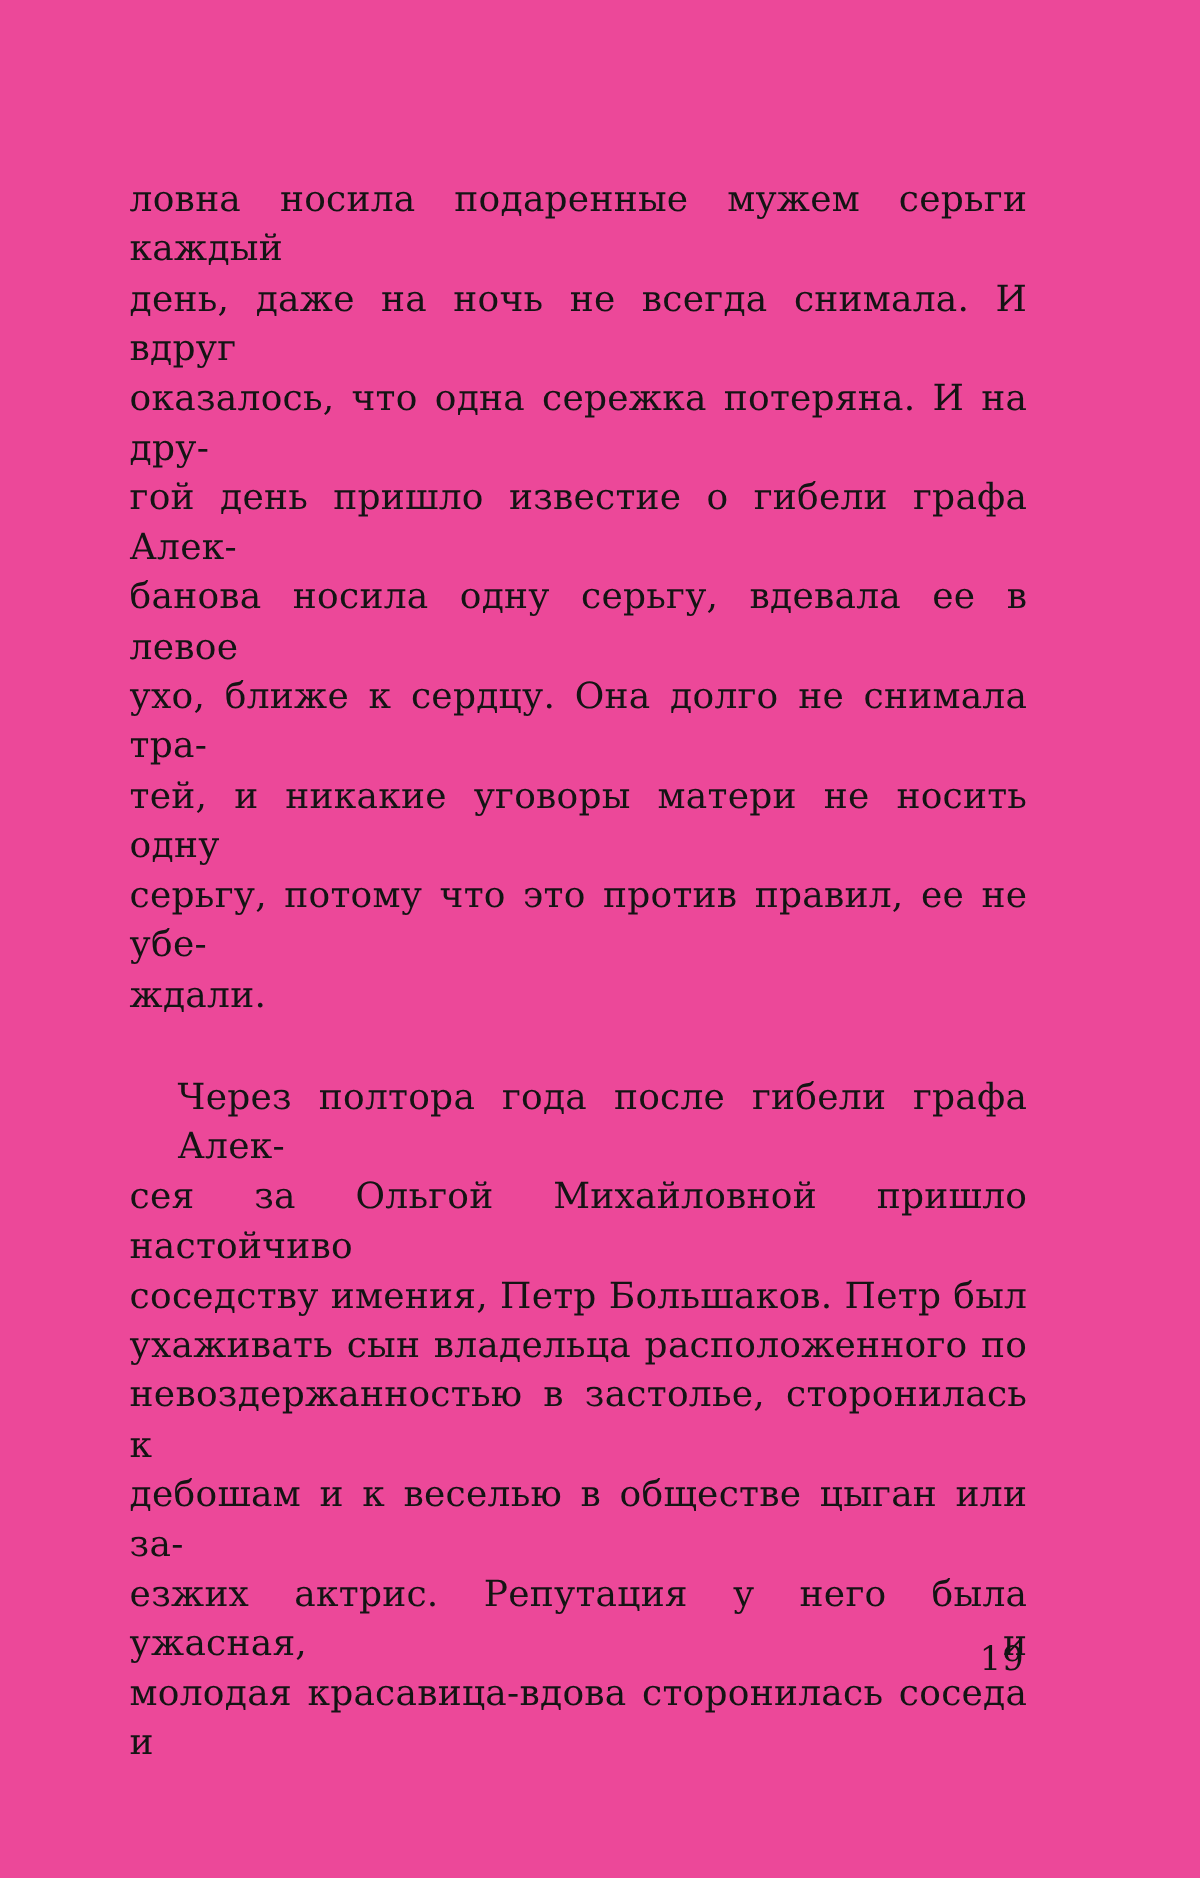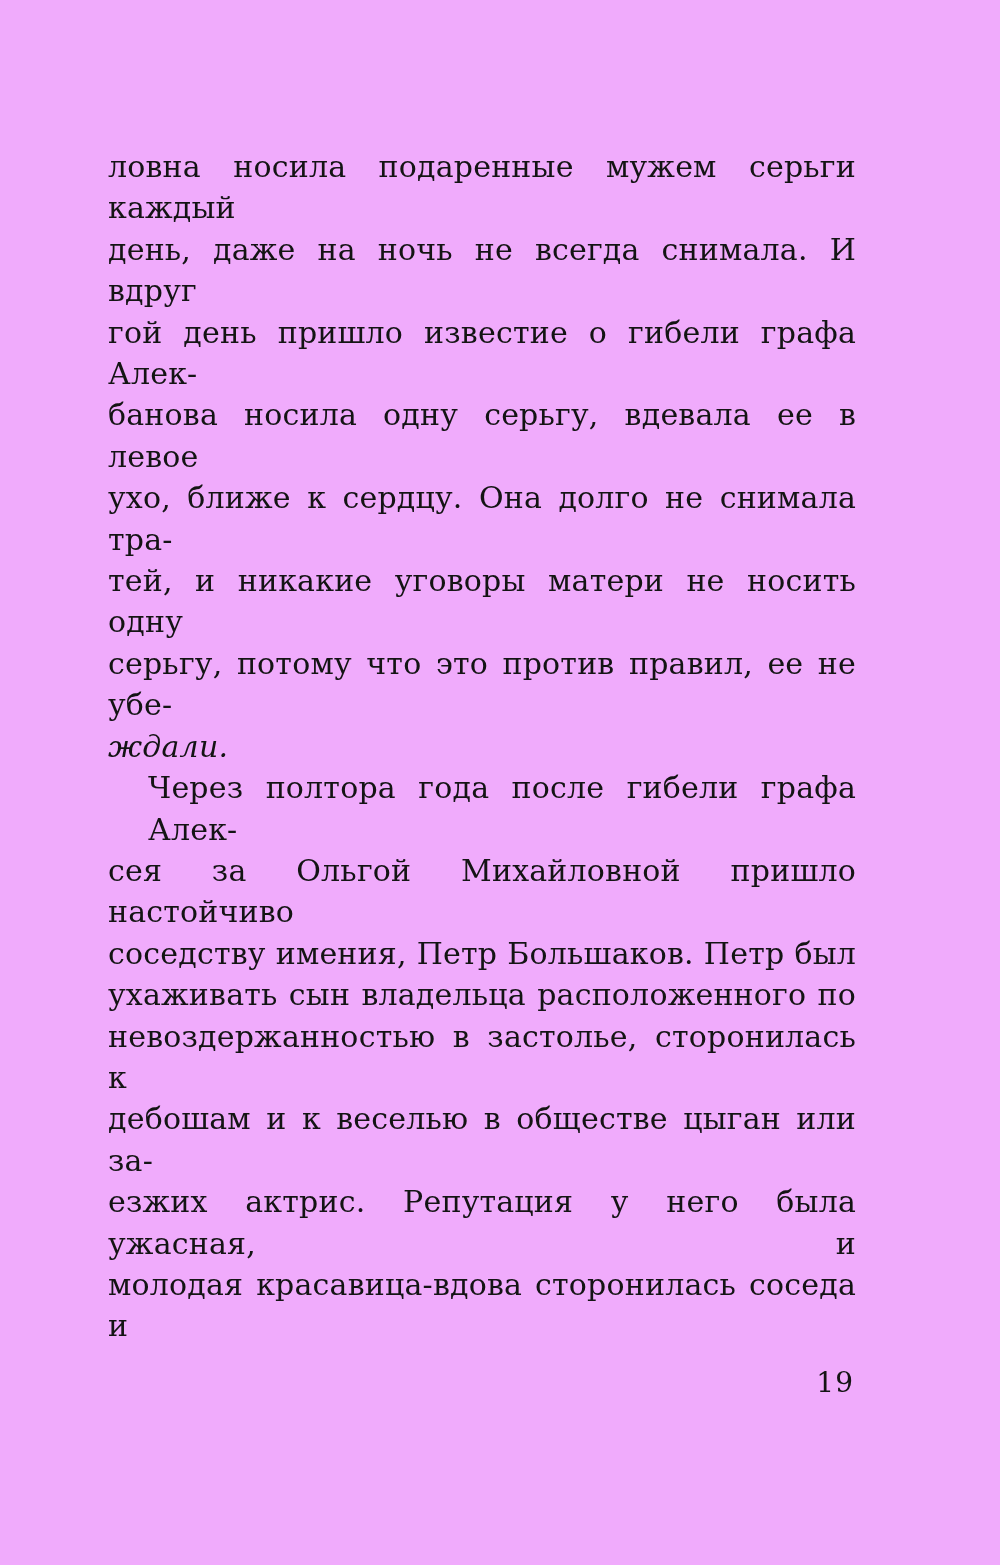--- a/index.html
+++ b/index.html
@@ -10,21 +10,21 @@
     width: 1000px;
     height: 1565px;
     background: #ffffff;
     font-family: "DejaVu Serif", "Liberation Serif", serif;
     color: #141414;
   }
   .book-page {
     position: relative;
     width: 1000px;
     height: 1565px;
-    background: #f0abfc;
+    background: #ec4899;
     overflow: hidden;
   }
   .text-block {
     position: absolute;
     left: 108px;
     top: 146px;
     width: 748px;
     font-size: 30px;
     line-height: 41.4px;
     letter-spacing: 0.2px;
@@ -33,43 +33,44 @@
     margin: 0;
     padding: 0;
   }
   .line {
     text-align: justify;
     text-align-last: justify;
   }
   .line.last {
     text-align: center;
     text-align-last: left;
-    font-style: italic;
   }
   .line.first-indent {
     padding-left: 40px;
+    margin-top: 44px;
   }
   .page-number {
     position: absolute;
     top: 1366px;
     right: 146px;
     font-size: 28px;
     font-weight: 400;
     letter-spacing: 1px;
     color: #141414;
   }
 </style>
 </head>
 <body>
 
 <div class="book-page">
   <div class="text-block">
       <div class="paragraph">
         <div class="line">ловна носила подаренные мужем серьги каждый</div>
         <div class="line">день, даже на ночь не всегда снимала. И вдруг</div>
+        <div class="line">оказалось, что одна сережка потеряна. И на дру-</div>
         <div class="line">гой день пришло известие о гибели графа Алек-</div>
         <div class="line">банова носила одну серьгу, вдевала ее в левое</div>
         <div class="line">ухо, ближе к сердцу. Она долго не снимала тра-</div>
         <div class="line">тей, и никакие уговоры матери не носить одну</div>
         <div class="line">серьгу, потому что это против правил, ее не убе-</div>
         <div class="line last">ждали.</div>
       </div>
       <div class="paragraph">
         <div class="line first-indent">Через полтора года после гибели графа Алек-</div>
         <div class="line">сея за Ольгой Михайловной пришло настойчиво</div>

